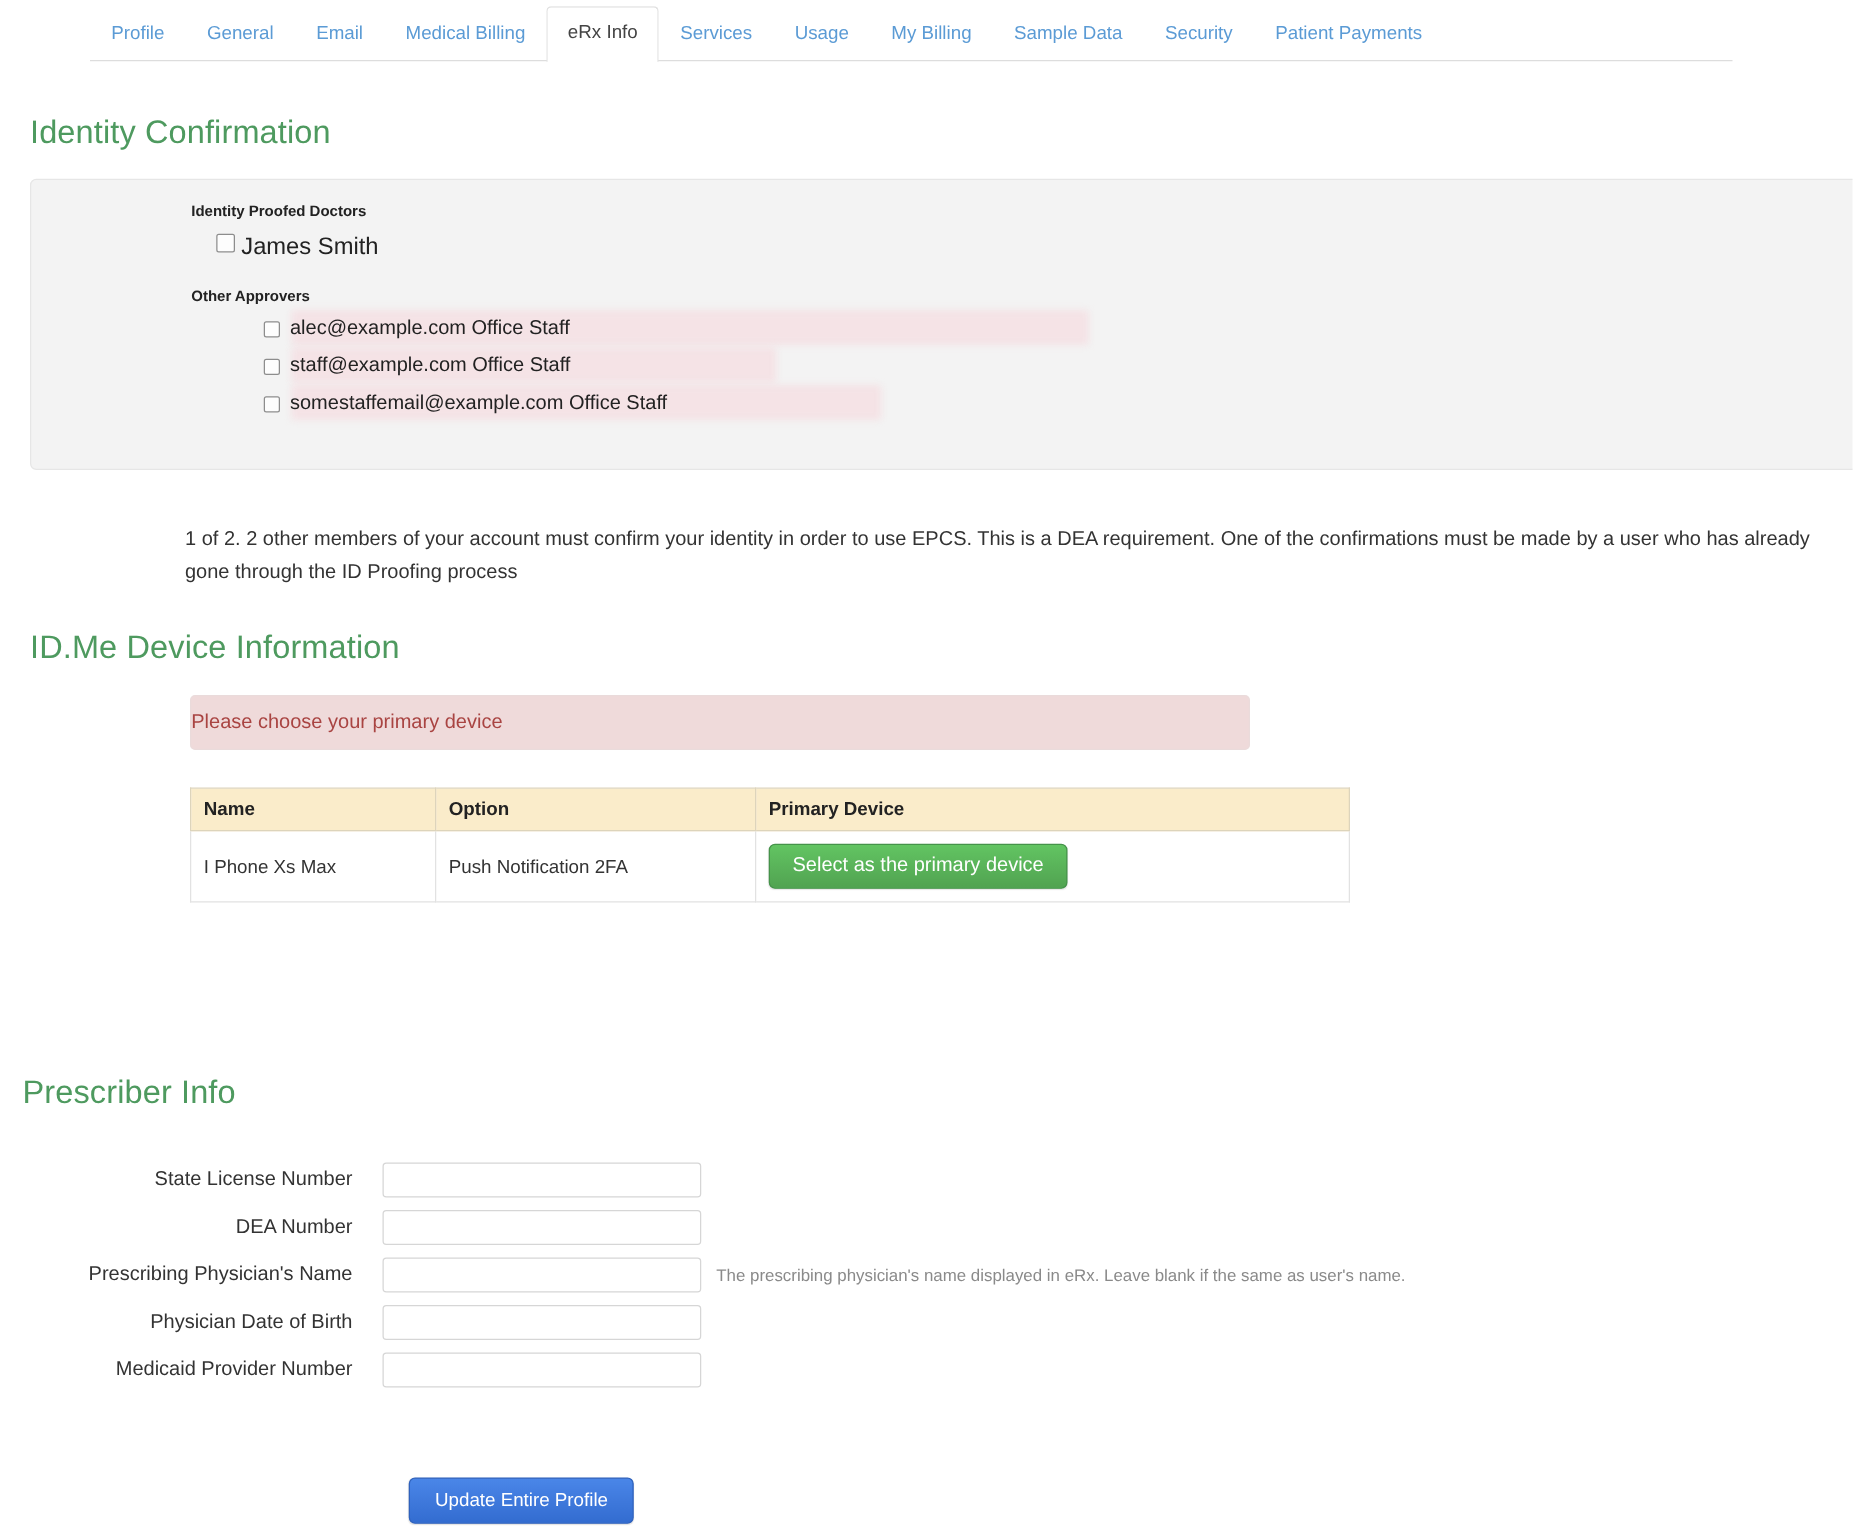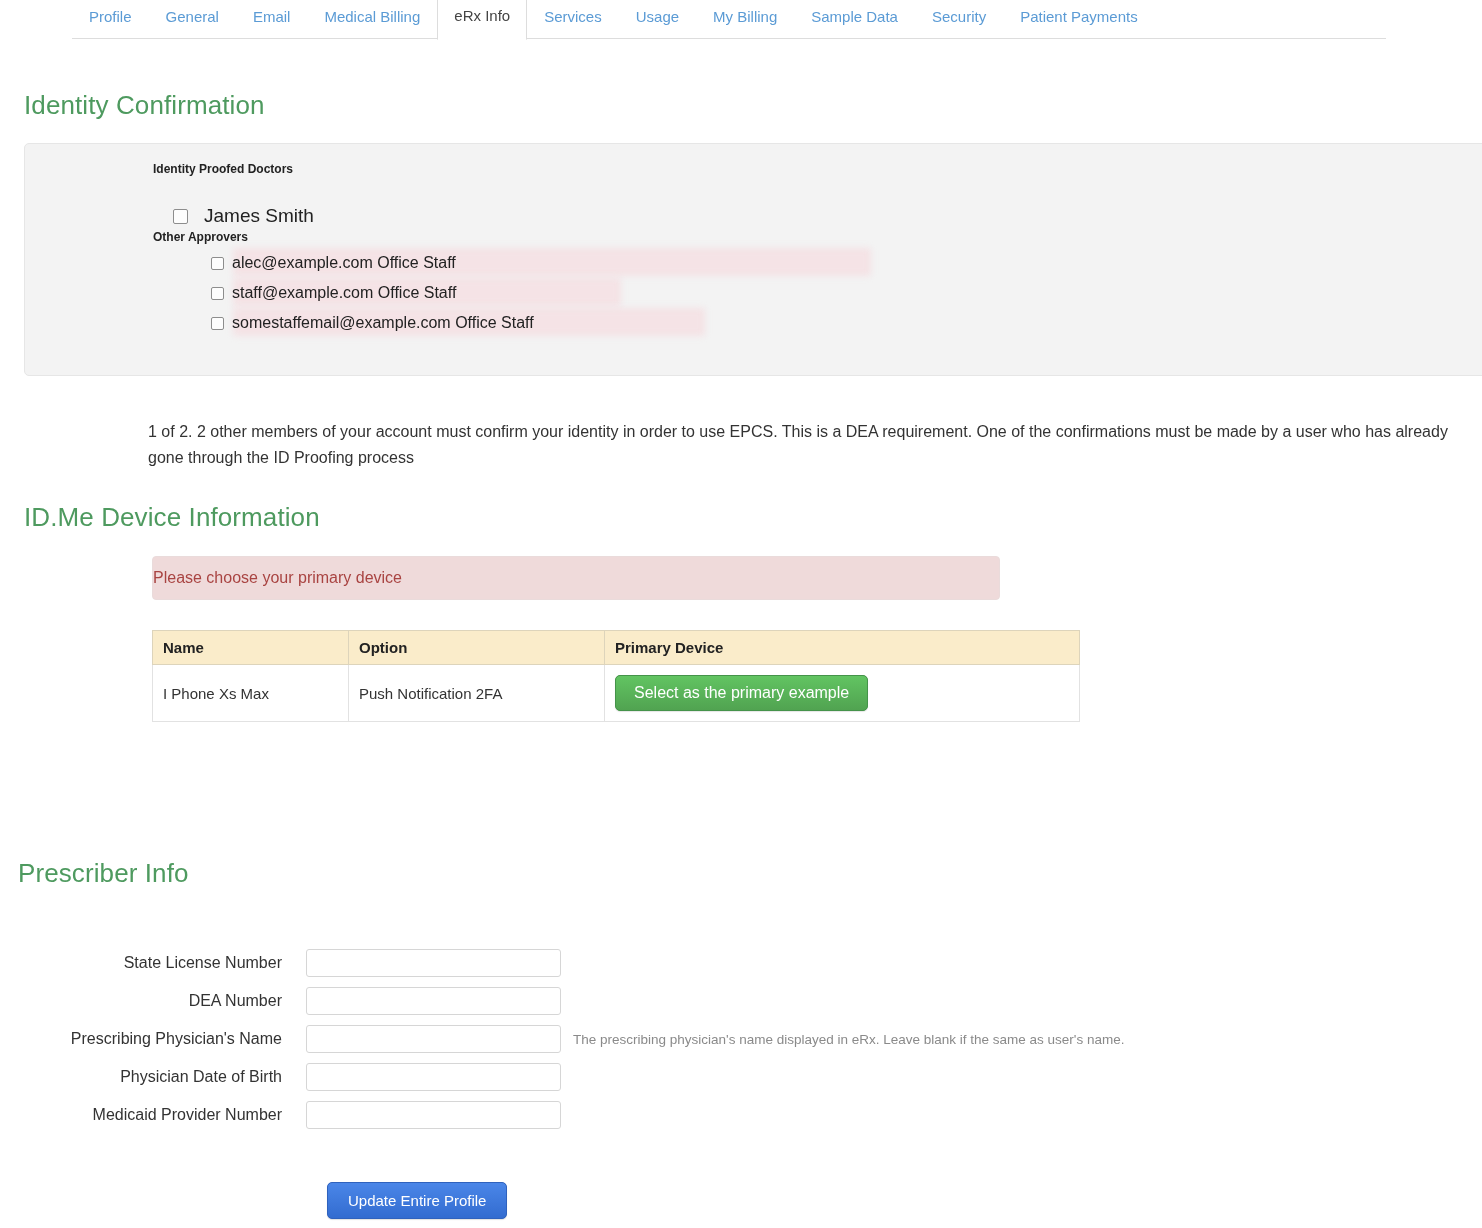--- a/index.html
+++ b/index.html
@@ -12,21 +12,21 @@
     height: 1228px;
     font-family: "Liberation Sans", sans-serif;
     color: #333333;
     overflow: hidden;
     position: relative;
   }
 
   
   .tabbar {
     position: relative;
-    height: 39px;
+    height: 49px;
     margin: 0 96px 0 72px;
     display: flex;
     align-items: flex-end;
   }
   .tabbar::after {
     content: "";
     position: absolute;
     left: 0; right: 0; bottom: 0;
     height: 1px;
     background: #dddddd;
@@ -82,24 +82,24 @@
     font-weight: bold;
     color: #222222;
     white-space: nowrap;
   }
   #lbl-proofed { left: 128px; top: 18px; }
   #lbl-other   { left: 128px; top: 86px; }
 
   .doctor-row {
     position: absolute;
     left: 148px;
-    top: 61px;
+    top: 43px;
     display: flex;
-    align-items: center;
-    gap: 16px;
+    align-items: flex-start;
+    gap: 5px;
   }
   .doctor-row .name {
     font-size: 19px;
     color: #222222;
     line-height: 22px;
   }
 
   .approvers {
     position: absolute;
     left: 186px;
@@ -221,21 +221,21 @@
     cursor: pointer;
     font-family: inherit;
     white-space: nowrap;
     box-shadow: 0 1px 1px rgba(0,0,0,0.10);
   }
 
   
   .form {
     position: absolute;
     left: 0;
-    top: 944px;
+    top: 925px;
     width: 1386px;
   }
   .form-row {
     position: relative;
     height: 38px;
     margin-bottom: 0;
     display: flex;
     align-items: center;
   }
   .form-row + .form-row { margin-top: 0; }
@@ -352,21 +352,21 @@
       <th>Name</th>
       <th>Option</th>
       <th>Primary Device</th>
     </tr>
   </thead>
   <tbody>
     <tr>
       <td>I Phone Xs Max</td>
       <td>Push Notification 2FA</td>
       <td>
-        <button class="btn-green">Select as the primary example</button>
+        <button class="btn-green">Select as the primary device</button>
       </td>
     </tr>
   </tbody>
 </table>
 
 <h2 class="section-title" id="prescriber-title">Prescriber Info</h2>
 
 <div class="form">
 
   <div class="form-row">

